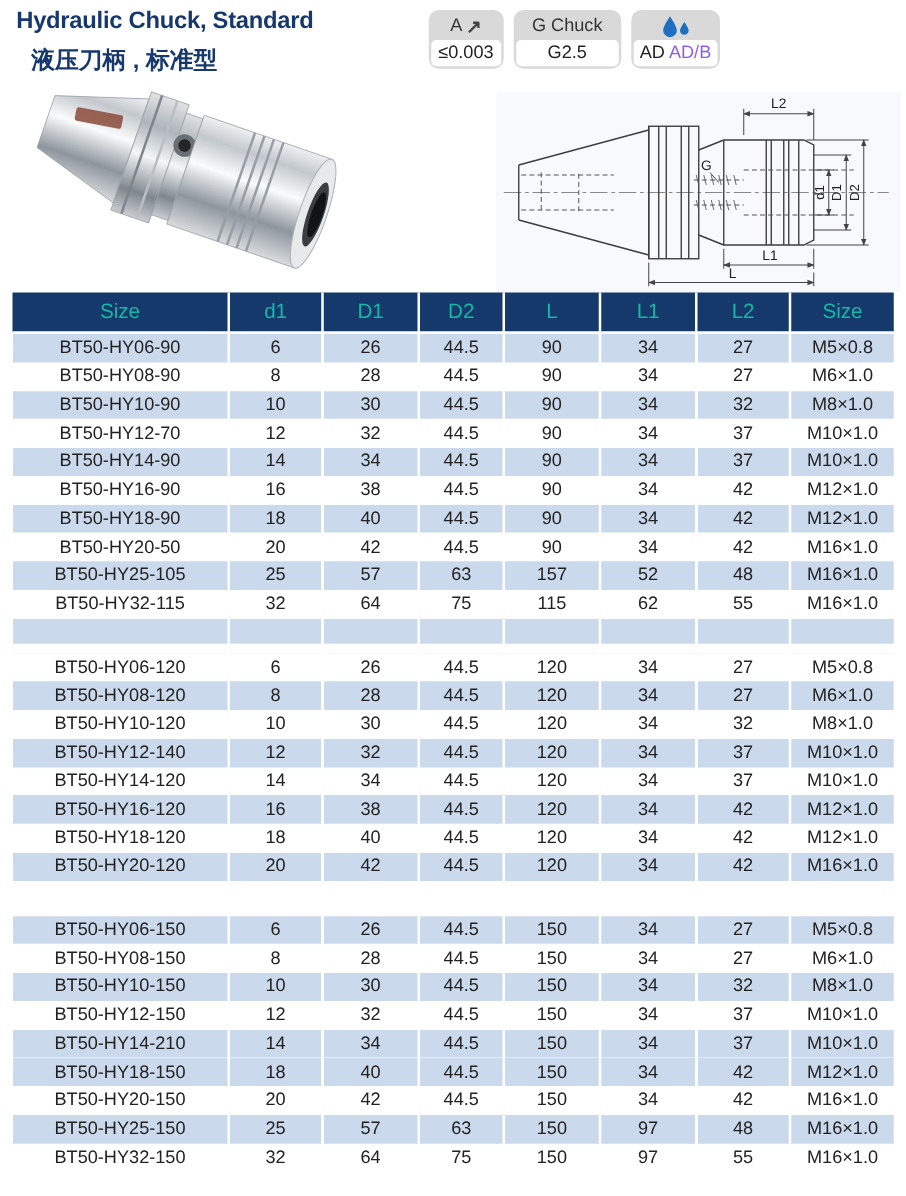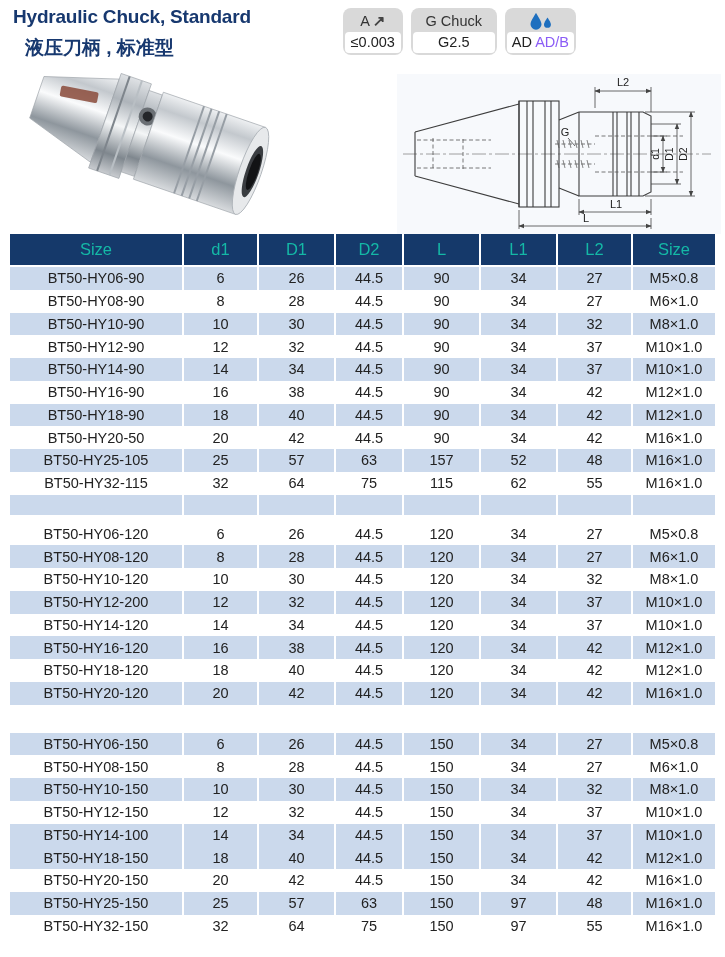--- a/index.html
+++ b/index.html
@@ -246,21 +246,21 @@
             <td>BT50-HY10-90</td>
             <td>10</td>
             <td>30</td>
             <td>44.5</td>
             <td>90</td>
             <td>34</td>
             <td>32</td>
             <td>M8×1.0</td>
           </tr>
           <tr>
-            <td>BT50-HY12-90</td>
+            <td>BT50-HY12-70</td>
             <td>12</td>
             <td>32</td>
             <td>44.5</td>
             <td>90</td>
             <td>34</td>
             <td>37</td>
             <td>M10×1.0</td>
           </tr>
           <tr class="alt">
             <td>BT50-HY14-90</td>
@@ -356,21 +356,21 @@
             <td>BT50-HY10-120</td>
             <td>10</td>
             <td>30</td>
             <td>44.5</td>
             <td>120</td>
             <td>34</td>
             <td>32</td>
             <td>M8×1.0</td>
           </tr>
           <tr class="alt">
-            <td>BT50-HY12-200</td>
+            <td>BT50-HY12-140</td>
             <td>12</td>
             <td>32</td>
             <td>44.5</td>
             <td>120</td>
             <td>34</td>
             <td>37</td>
             <td>M10×1.0</td>
           </tr>
           <tr>
             <td>BT50-HY14-120</td>
@@ -456,21 +456,21 @@
             <td>BT50-HY12-150</td>
             <td>12</td>
             <td>32</td>
             <td>44.5</td>
             <td>150</td>
             <td>34</td>
             <td>37</td>
             <td>M10×1.0</td>
           </tr>
           <tr class="alt">
-            <td>BT50-HY14-100</td>
+            <td>BT50-HY14-210</td>
             <td>14</td>
             <td>34</td>
             <td>44.5</td>
             <td>150</td>
             <td>34</td>
             <td>37</td>
             <td>M10×1.0</td>
           </tr>
           <tr class="alt">
             <td>BT50-HY18-150</td>

